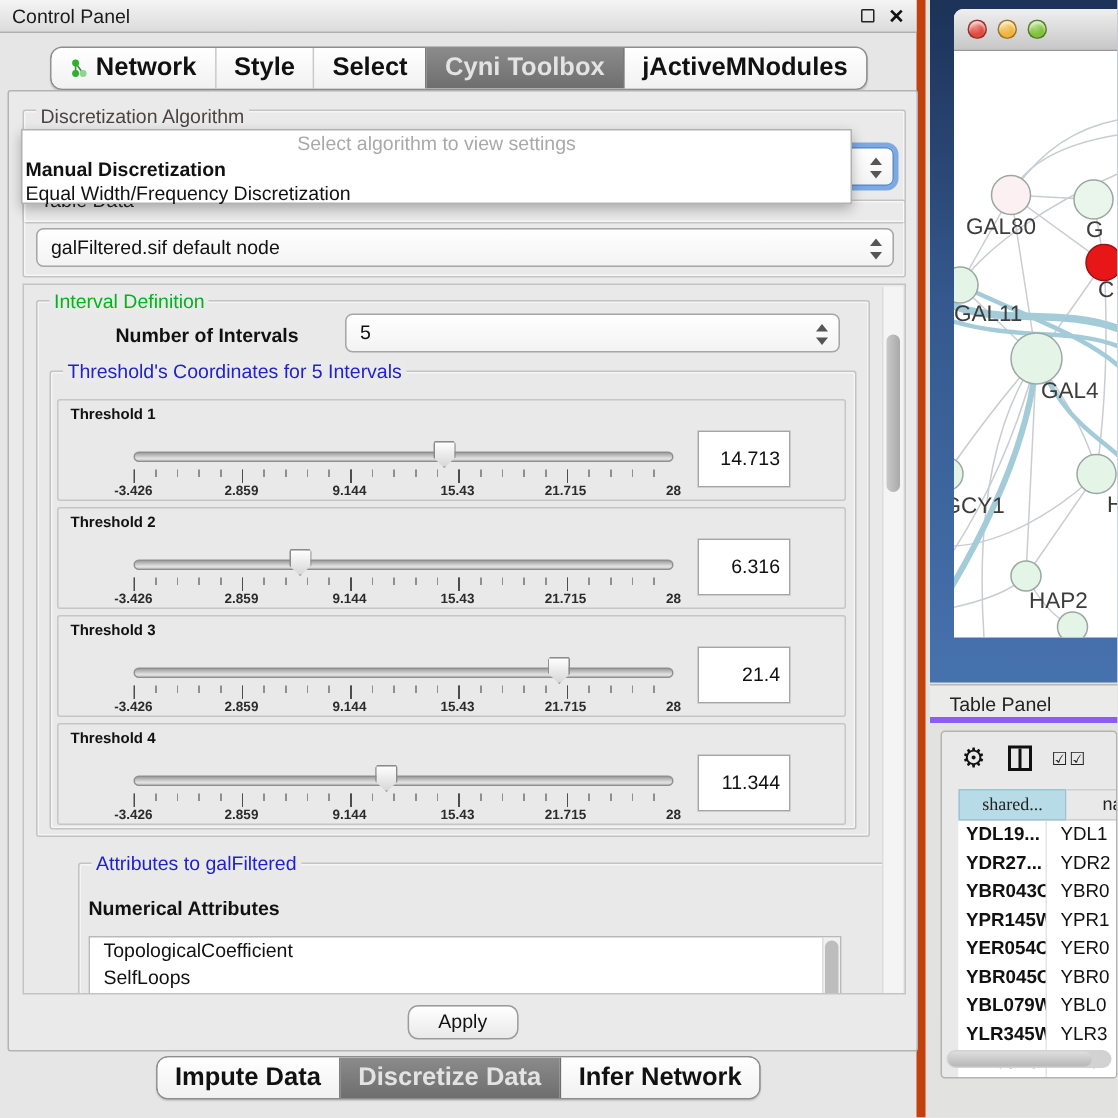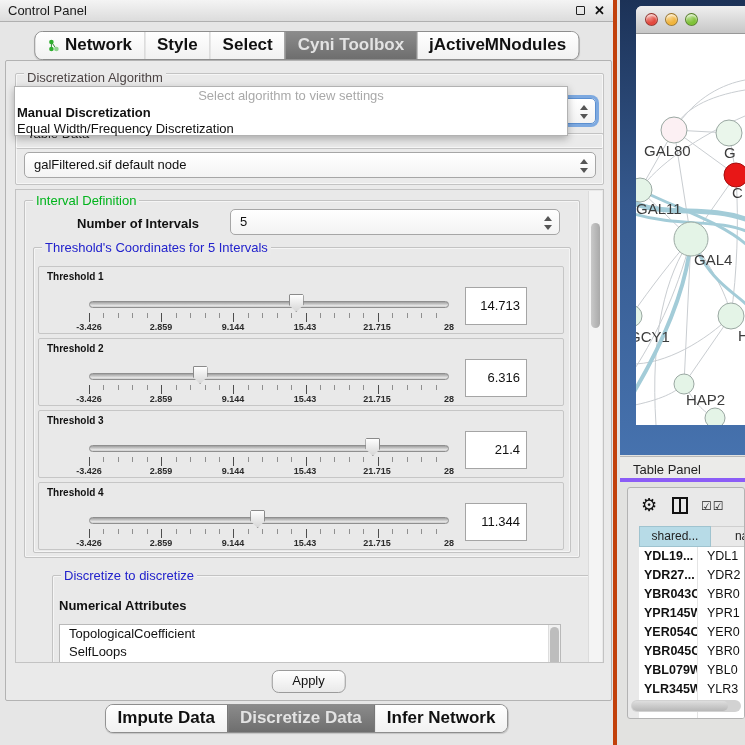--- a/index.html
+++ b/index.html
@@ -1,20 +1,20 @@
 <!DOCTYPE html>
 <html><head>
 <meta charset="utf-8">
 <style>
   * { margin:0; padding:0; box-sizing:border-box; }
   html,body { width:745px; height:745px; }
   body { font-family:"Liberation Sans", sans-serif; background:#e3e3e1; position:relative; overflow:hidden; }
 
   
-  .cp { position:absolute; left:0; top:0; width:617px; height:745px; background:#e6e6e6; border-right:4px solid #c2410c; }
+  .cp { position:absolute; left:0; top:0; width:617px; height:745px; background:#e6e6e6; border-right:6px solid #c2410c; }
   .cp-titlebar { position:absolute; left:0; top:0; width:100%; height:22px;
     background:linear-gradient(#f4f4f4,#dcdcdc); border-bottom:1px solid #b0b0b0;
     display:flex; align-items:center; padding:0 8px; font-size:13px; color:#1a1a1a; }
   .cp-title { flex:1; }
   .tb-icons { display:flex; gap:9px; align-items:center; }
   .float-ic { width:9px; height:9px; border:1.6px solid #222; border-radius:1px; }
   .close-ic { font-size:13px; font-weight:bold; color:#111; line-height:1; }
 
   
   .tabstrip { position:absolute; left:50%; transform:translateX(-50%);
@@ -122,21 +122,21 @@
   .tp-panel { position:absolute; left:7px; top:487px; width:118px; height:232px;
     background:#e9e9e9; border:1px solid #b3b3b3; border-radius:3px; overflow:hidden; }
   .tp-toolbar { position:absolute; left:0; top:0; width:100%; height:36px; }
   .gear { position:absolute; left:13px; top:6px; font-size:18px; color:#111; }
   .colsplit { position:absolute; left:44px; top:9px; width:16px; height:17px; border:2px solid #111; }
   .colsplit:before { content:""; position:absolute; left:50%; top:0; width:2px; height:100%; background:#111; transform:translateX(-50%); }
   .checks { position:absolute; left:73px; top:11px; font-size:12px; color:#222; letter-spacing:1px; }
 
   .tp-table { position:absolute; left:11px; top:38px; width:180px; }
   .tp-head { display:flex; height:21px; font-size:12px; color:#222; }
-  .tp-head .c1 { width:82px; background:#b7dbe7; border:1px solid #9fc3cf; text-align:center; line-height:19px; }
+  .tp-head .c1 { width:82px; background:#b7dbe7; border:1px solid #9fc3cf; text-align:center; line-height:19px;font-family:Liberation Serif, serif; }
   .tp-head .c2 { width:120px; background:#e9e9e9; border:1px solid #cfcfcf; border-left:none; padding-left:24px; line-height:19px; }
   .tp-rows { background:#fff; }
   .tp-row { display:flex; height:19px; font-size:12.5px; color:#111; background:#fff; }
   .tp-row .c1 { width:59px; padding-left:5px; line-height:19px; border-right:1px solid #e4e4e4; overflow:hidden;font-weight:bold; }
   .tp-row .c2 { width:120px; padding-left:9px; line-height:19px; overflow:hidden; }
   .hscroll { position:absolute; left:3px; bottom:6px; width:110px; height:12px;
     background:#d2d2d2; border-radius:6px; }
   .hscroll .thumb { position:absolute; left:1px; top:1px; width:96px; height:10px;
     background:linear-gradient(#dedede,#b7b7b7); border-radius:5px; }
 
@@ -275,21 +275,21 @@
                     <span style="left: 100%;">28</span>
                   </div>
                 </div>
                 <div class="valbox">11.344</div>
               </div>
             </div>
         </div>
       </div>
 
       <div class="grp" style="left:36px; top:385px; width:538px; height:200px; background:#e9e9e9;">
-        <span class="grp-title t-blue" style="background:#e9e9e9;">Discretize to discretize</span>
+        <span class="grp-title t-blue" style="background:#e9e9e9;">Attributes to galFiltered</span>
         <span class="lbl13 bold" style="left:6px; top:22px;">Numerical Attributes</span>
         <div class="listbox">
           <ul id="attrList">
               <li>TopologicalCoefficient</li>
               <li>SelfLoops</li>
               <li>BetweennessCentrality</li>
             </ul>
           <div class="list-vscroll">
               <div class="thumb"></div>
             </div>

